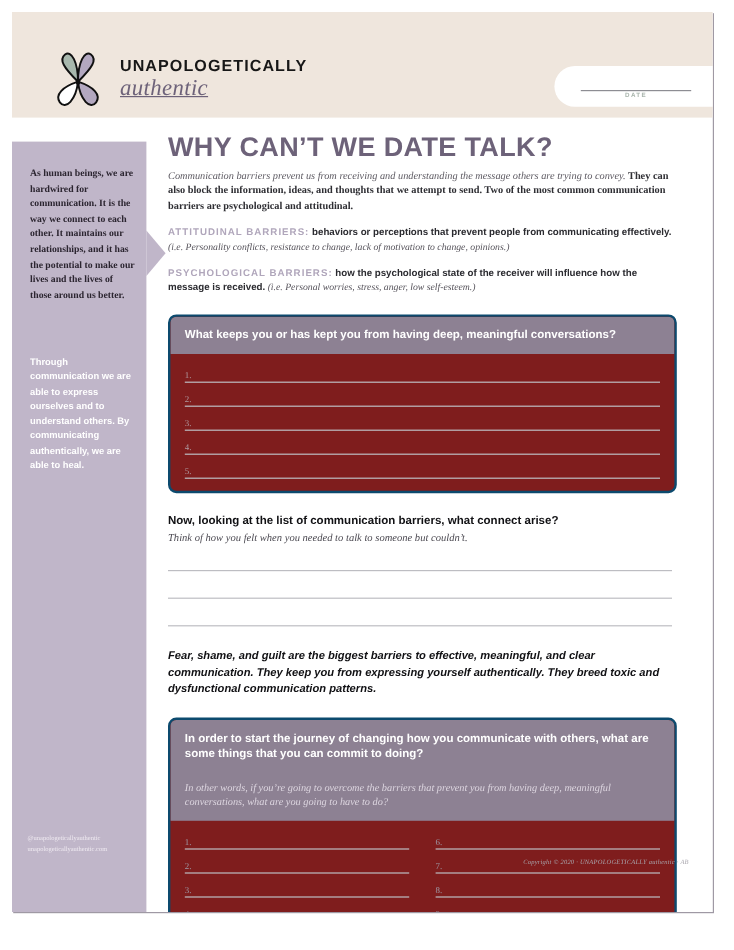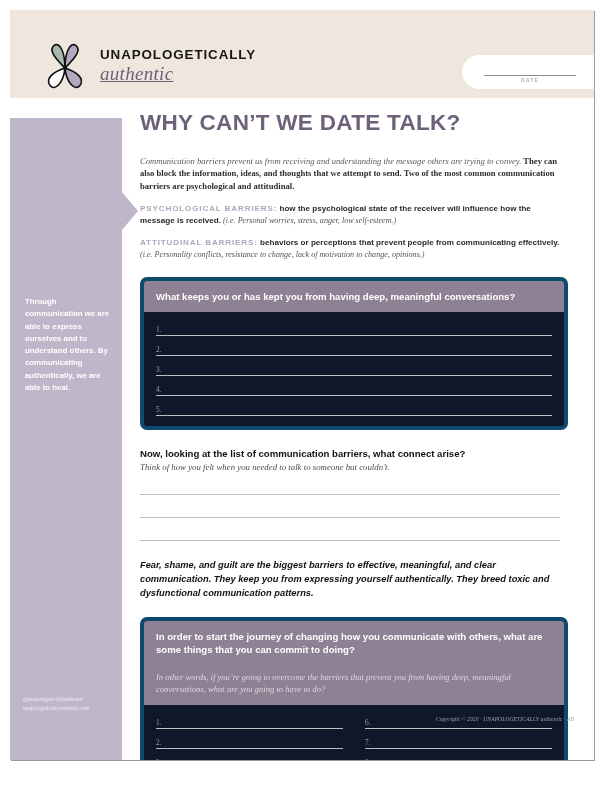--- a/index.html
+++ b/index.html
@@ -165,21 +165,21 @@
     letter-spacing: 0.3px;
     margin: 14px 0 0 0;
     line-height: 1;
   }
 
   .intro {
     font-family: "Liberation Serif", serif;
     font-size: 8.6px;
     line-height: 12.6px;
     color: #2e2e33;
-    margin-top: 20px;
+    margin-top: 5px;
     width: 420px;
   }
   .intro .lead {
     font-style: italic;
     color: #5d5a62;
   }
   .intro .rest { font-weight: bold; }
 
   .barrier {
     margin-top: 11px;
@@ -199,23 +199,23 @@
     font-style: italic;
     font-weight: normal;
     color: #55525a;
     font-size: 8.1px;
   }
 
   
   .qbox {
     margin-top: 16px;
     width: 420px;
-    border: 4px solid #0c4a6e;
+    border: 2px solid #0c4a6e;
     border-radius: 7px;
-    background: #0f172a;
+    background: #7f1d1d;
     overflow: hidden;
   }
   .qbox-head {
     background: #8d8193;
     padding: 9px 12px 9px 12px;
   }
   .qbox-head .q {
     color: #ffffff;
     font-weight: bold;
     font-size: 9.6px;
@@ -315,42 +315,43 @@
       <path d="M50 52 C74 60 86 72 78 84 C69 96 53 80 50 52 Z" fill="#b3a8c0" stroke="#111" stroke-width="3"></path>
       <ellipse cx="50" cy="52" rx="3.4" ry="5" fill="#111"></ellipse>
     </svg>
     <div class="logo-text">
       <div class="logo-top">UNAPOLOGETICALLY</div>
       <div class="logo-bottom">authentic</div>
     </div>
   </div>
 
   <div class="sidebar">
+    <div class="side-para-1">As human beings, we are hardwired for communication. It is the way we connect to each other. It maintains our relationships, and it has the potential to make our lives and the lives of those around us better.</div>
     <div class="side-para-2">Through communication we are able to express ourselves and to understand others. By communicating authentically, we are able to heal.</div>
     <div class="side-footer">
       <div>@unapologeticallyauthentic</div>
       <div>unapologeticallyauthentic.com</div>
     </div>
   </div>
   <div class="sidebar-arrow"></div>
 
   <div class="main">
 
     <div class="page-title">WHY CAN’T WE DATE TALK?</div>
 
     <div class="intro">
       <span class="lead">Communication barriers prevent us from receiving and understanding the message others are trying to convey.</span><span class="rest"> They can also block the information, ideas, and thoughts that we attempt to send. Two of the most common communication barriers are psychological and attitudinal.</span>
     </div>
 
     <div class="barrier">
+      <span class="tag">ATTITUDINAL BARRIERS:</span><span class="def"> behaviors or perceptions that prevent people from communicating effectively.</span><span class="eg"> (i.e. Personality conflicts, resistance to change, lack of motivation to change, opinions.)</span>
+    </div>
+
+    <div class="barrier">
       <span class="tag">PSYCHOLOGICAL BARRIERS:</span><span class="def"> how the psychological state of the receiver will influence how the message is received.</span><span class="eg"> (i.e. Personal worries, stress, anger, low self-esteem.)</span>
-    </div>
-
-    <div class="barrier">
-      <span class="tag">ATTITUDINAL BARRIERS:</span><span class="def"> behaviors or perceptions that prevent people from communicating effectively.</span><span class="eg"> (i.e. Personality conflicts, resistance to change, lack of motivation to change, opinions.)</span>
     </div>
 
     <div class="qbox">
       <div class="qbox-head">
         <div class="q">What keeps you or has kept you from having deep, meaningful conversations?</div>
       </div>
       <div class="qbox-body">
         <div class="lrow">
             <span class="lnum">1.</span>
           </div>

